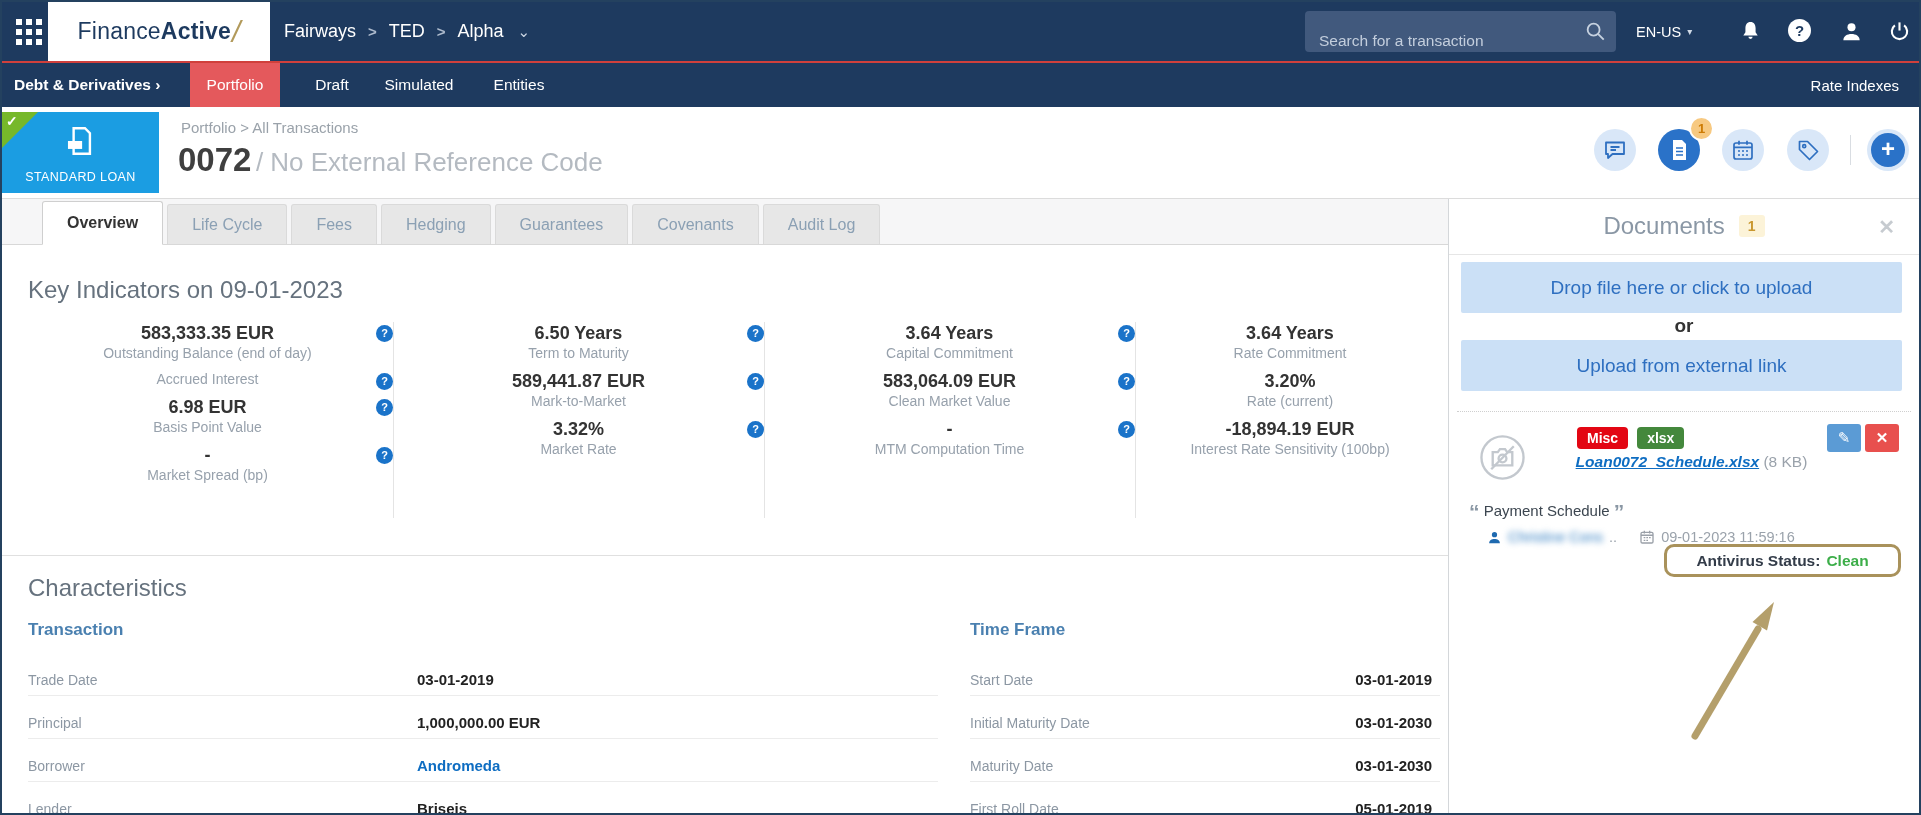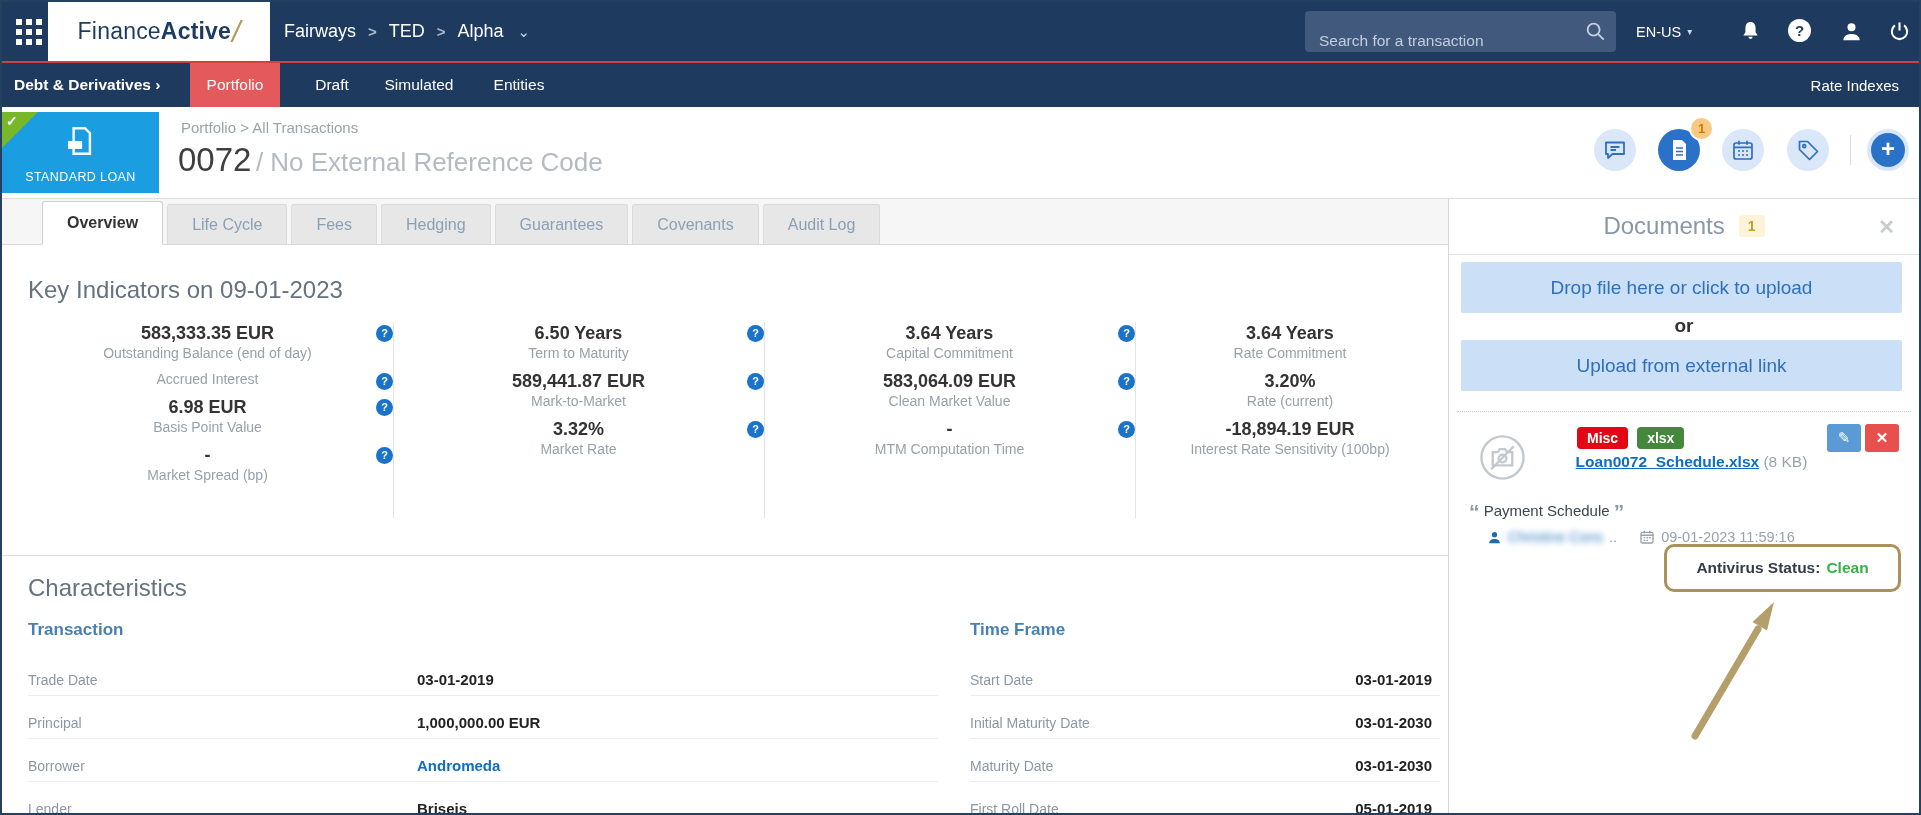--- a/index.html
+++ b/index.html
@@ -49,21 +49,21 @@
   .title-area { position:absolute; left:0; top:105px; right:0; height:91px; background:#fff; }
   .loan-badge { position:absolute; left:0; top:5px; width:157px; height:81px; background:#1b9de2; cursor:pointer; }
   .corner { position:absolute; left:0; top:0; width:0; height:0;
             border-top:36px solid #76b82a; border-right:36px solid transparent; }
   .corner-check { position:absolute; left:4px; top:1px; color:#fff; font-size:14px; font-weight:700; }
   .loan-badge svg { position:absolute; left:61px; top:12px; width:34px; height:34px; }
   .loan-badge .lbl { position:absolute; left:0; right:0; bottom:9px; text-align:center; color:#fff;
                      font-size:12.5px; letter-spacing:0.4px; }
   .loan-crumb { position:absolute; left:179px; top:12px; font-size:15px; color:#9aa2aa; }
   .loan-title { position:absolute; left:176px; top:34px; white-space:nowrap; }
-  .loan-id { font-size:33px; font-weight:400; color:#3f3f3f; }
+  .loan-id { font-size:33px; font-weight:700; color:#3f3f3f; }
   .loan-sub { font-size:26px; font-weight:300; color:#b4bac1; }
   .circle-btn { position:absolute; top:22px; width:42px; height:42px; border-radius:50%;
                 background:#d9e7f8; display:flex; align-items:center; justify-content:center; cursor:pointer; }
   .circle-btn svg { width:24px; height:24px; }
   .circle-btn.active-doc { background:#2a72c8; }
   .doc-badge { position:absolute; left:1687px; top:9px; width:25px; height:25px; border-radius:50%;
                background:#f7c981; border:2px solid #fff; color:#cd7b04; font-size:13px; font-weight:700;
                text-align:center; line-height:21px; z-index:3; }
   .vdiv { position:absolute; left:1848px; top:28px; width:1px; height:30px; background:#d9dde2; }
   .plus-btn { position:absolute; left:1865px; top:22px; width:42px; height:42px; border-radius:50%;
@@ -119,29 +119,29 @@
   .file-badges { position:absolute; left:128px; top:228px; display:flex; gap:9px; }
   .fbadge { font-size:14px; font-weight:700; color:#fff; padding:3px 10px; border-radius:4px; }
   .fbadge.misc { background:#e30613; }
   .fbadge.xlsx { background:#44883c; }
   .mini-btn { position:absolute; top:225px; width:34px; height:28px; border-radius:3px; color:#fff;
               font-size:15px; text-align:center; line-height:28px; cursor:pointer; }
   .mini-btn.edit { left:378px; background:#5b9bd5; }
   .mini-btn.del  { left:416px; background:#e8504e; font-weight:700; }
   .doc-name { position:absolute; left:100px; top:252px; width:285px; text-align:center;
               font-size:15.5px; line-height:21px; }
-  .doc-name a { color:#0e6dc2; font-weight:700; text-decoration:underline; cursor:pointer; }
+  .doc-name a { color:#0e6dc2; font-weight:700; text-decoration:underline; cursor:pointer;font-style:italic; }
   .doc-size { color:#9aa2ab; font-weight:400; }
   .doc-quote { position:absolute; left:20px; top:303px; font-size:15px; color:#3c4650; }
   .qmark { color:#8a97a4; font-size:21px; font-weight:700; line-height:10px; vertical-align:-3px; }
   .doc-meta { position:absolute; left:38px; top:330px; display:flex; align-items:center; gap:6px;
               font-size:14.5px; color:#9aa2ab; white-space:nowrap; }
   .uploader { color:#2d7bc0; filter:blur(3px); cursor:pointer; }
   .meta-cal { margin-left:16px; }
-  .av-box { position:absolute; left:215px; top:345px; width:237px; height:48px; border:3px solid #a9925b;
+  .av-box { position:absolute; left:215px; top:345px; width:237px; height:33px; border:3px solid #a9925b;
             border-radius:10px; display:flex; align-items:center; justify-content:center; gap:6px;
             font-size:15.5px; font-weight:700; background:#fff; }
   .av-label { color:#333c49; }
   .av-value { color:#3cae49; }
   .arrow-svg { position:absolute; left:1645px; top:588px; width:170px; height:160px; z-index:11; }
 </style>
 </head>
 <body>
 
 <div id="app">

